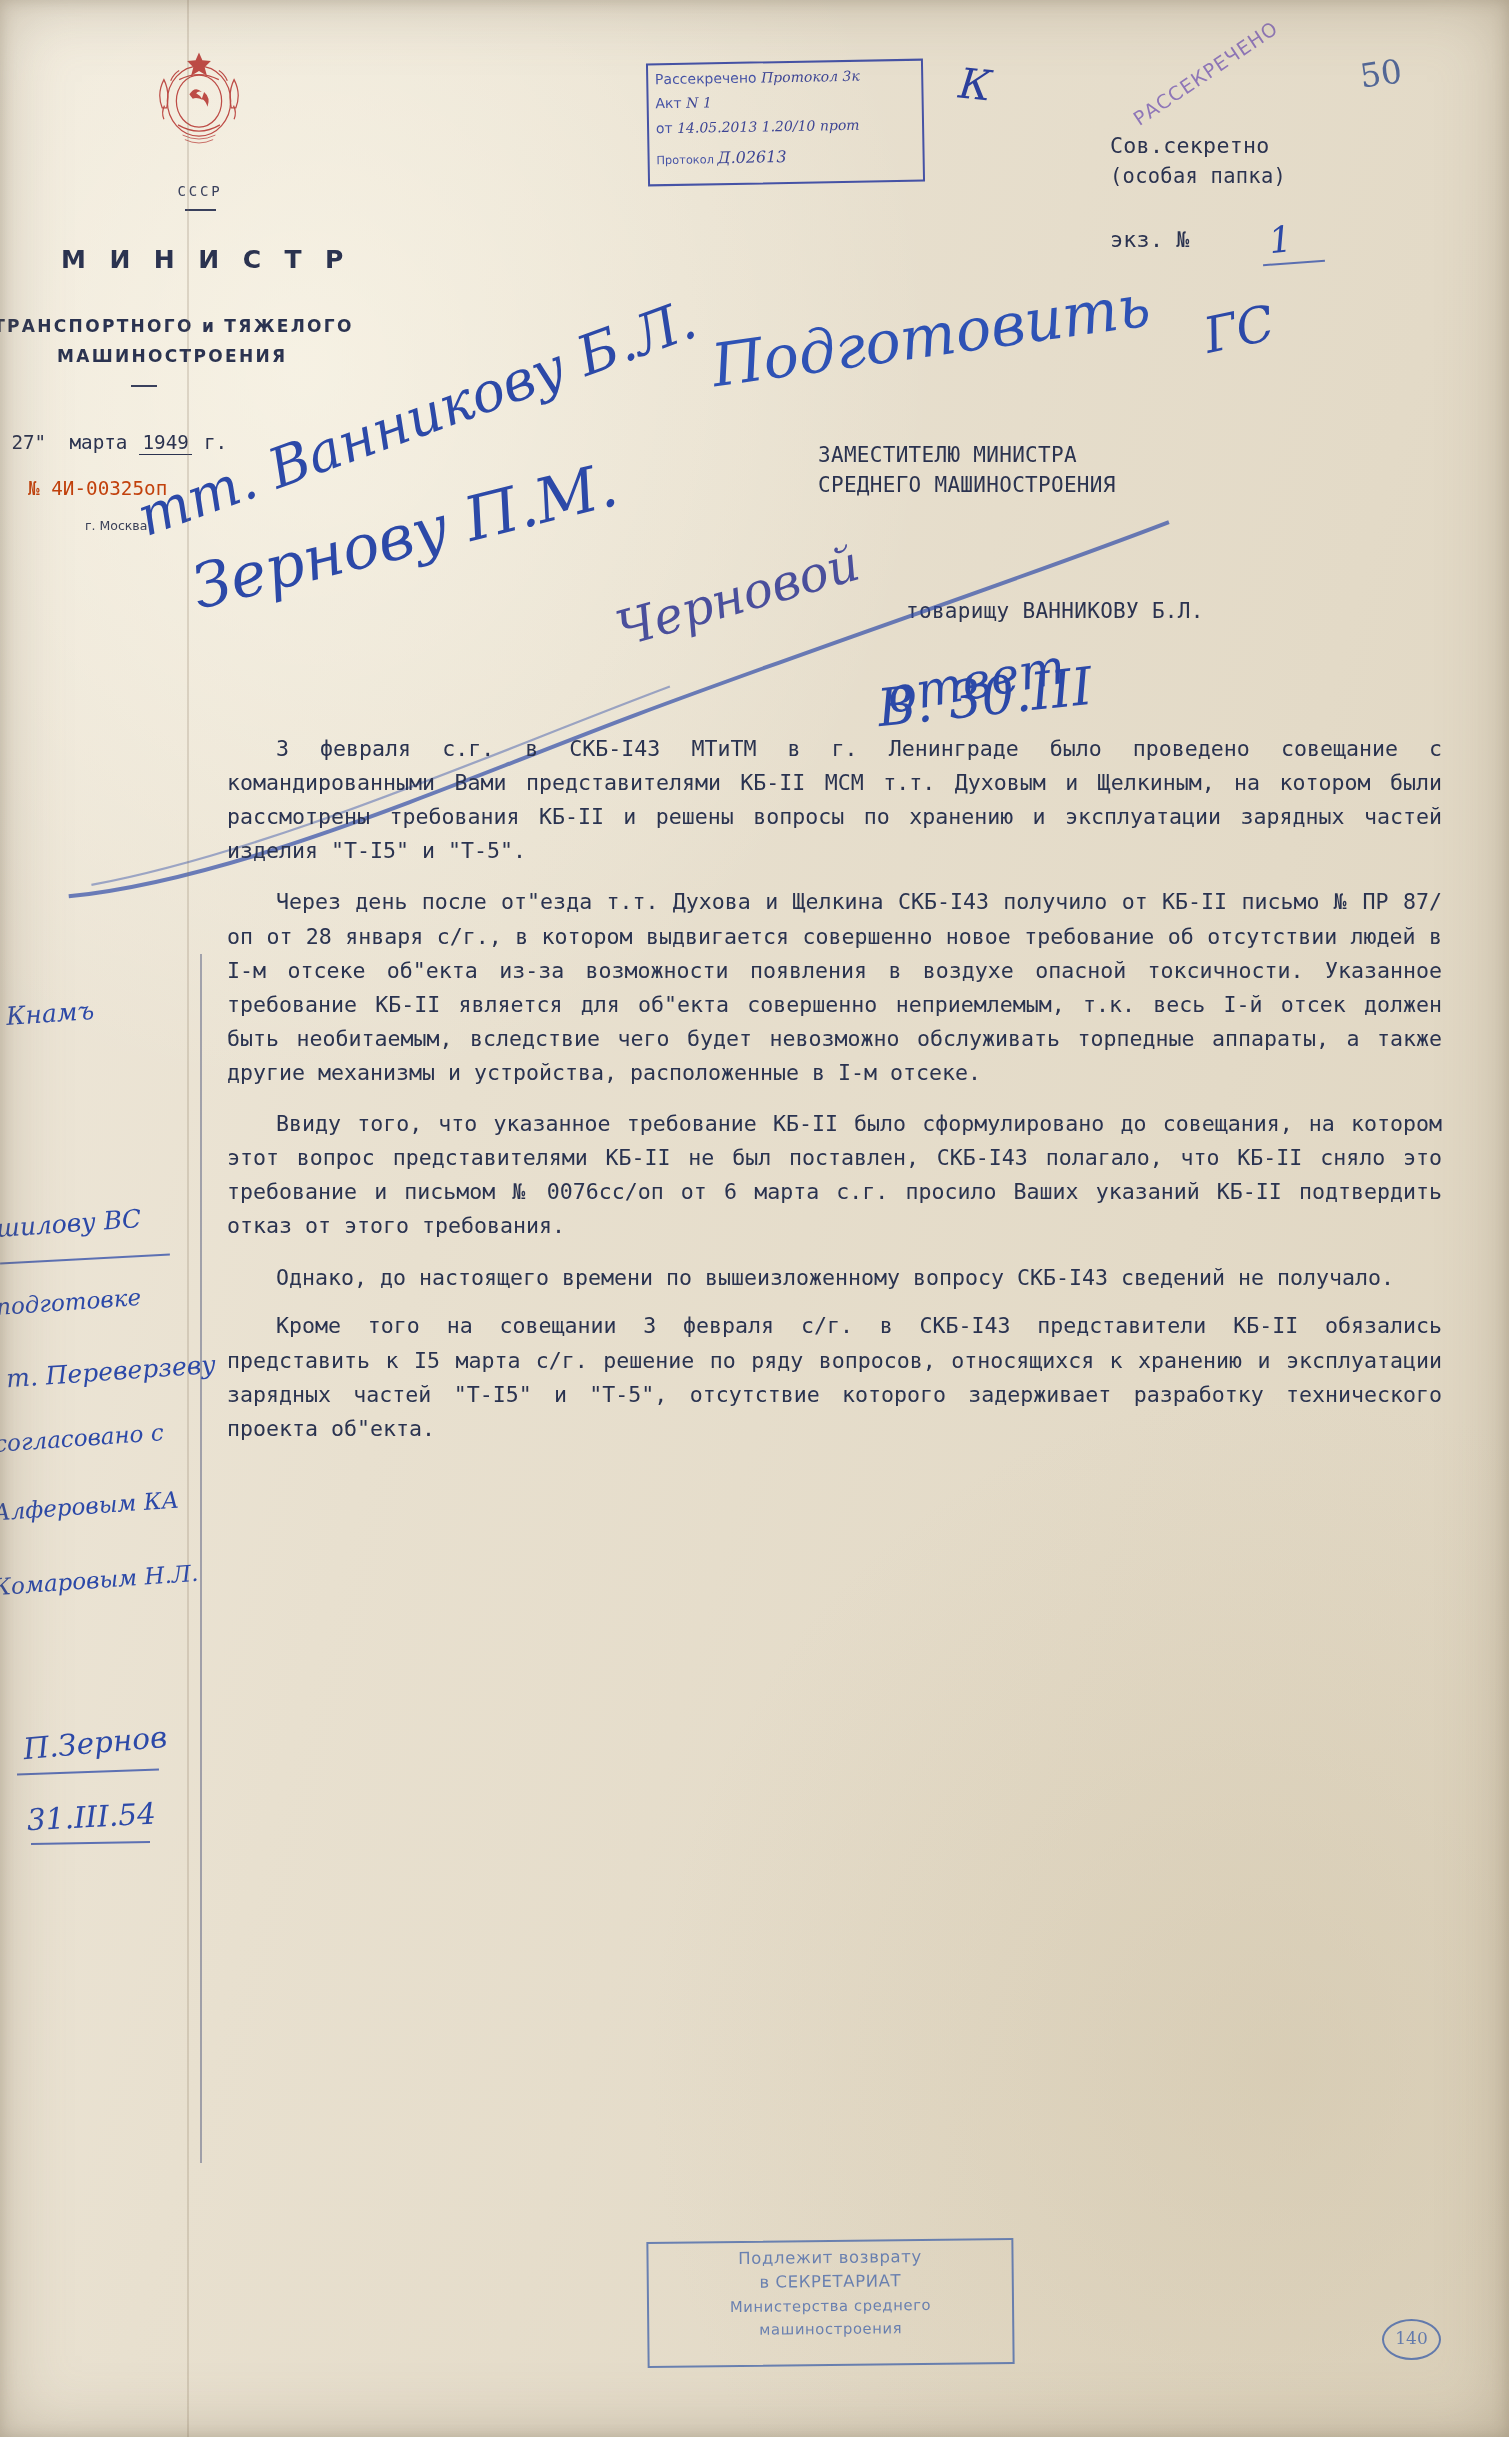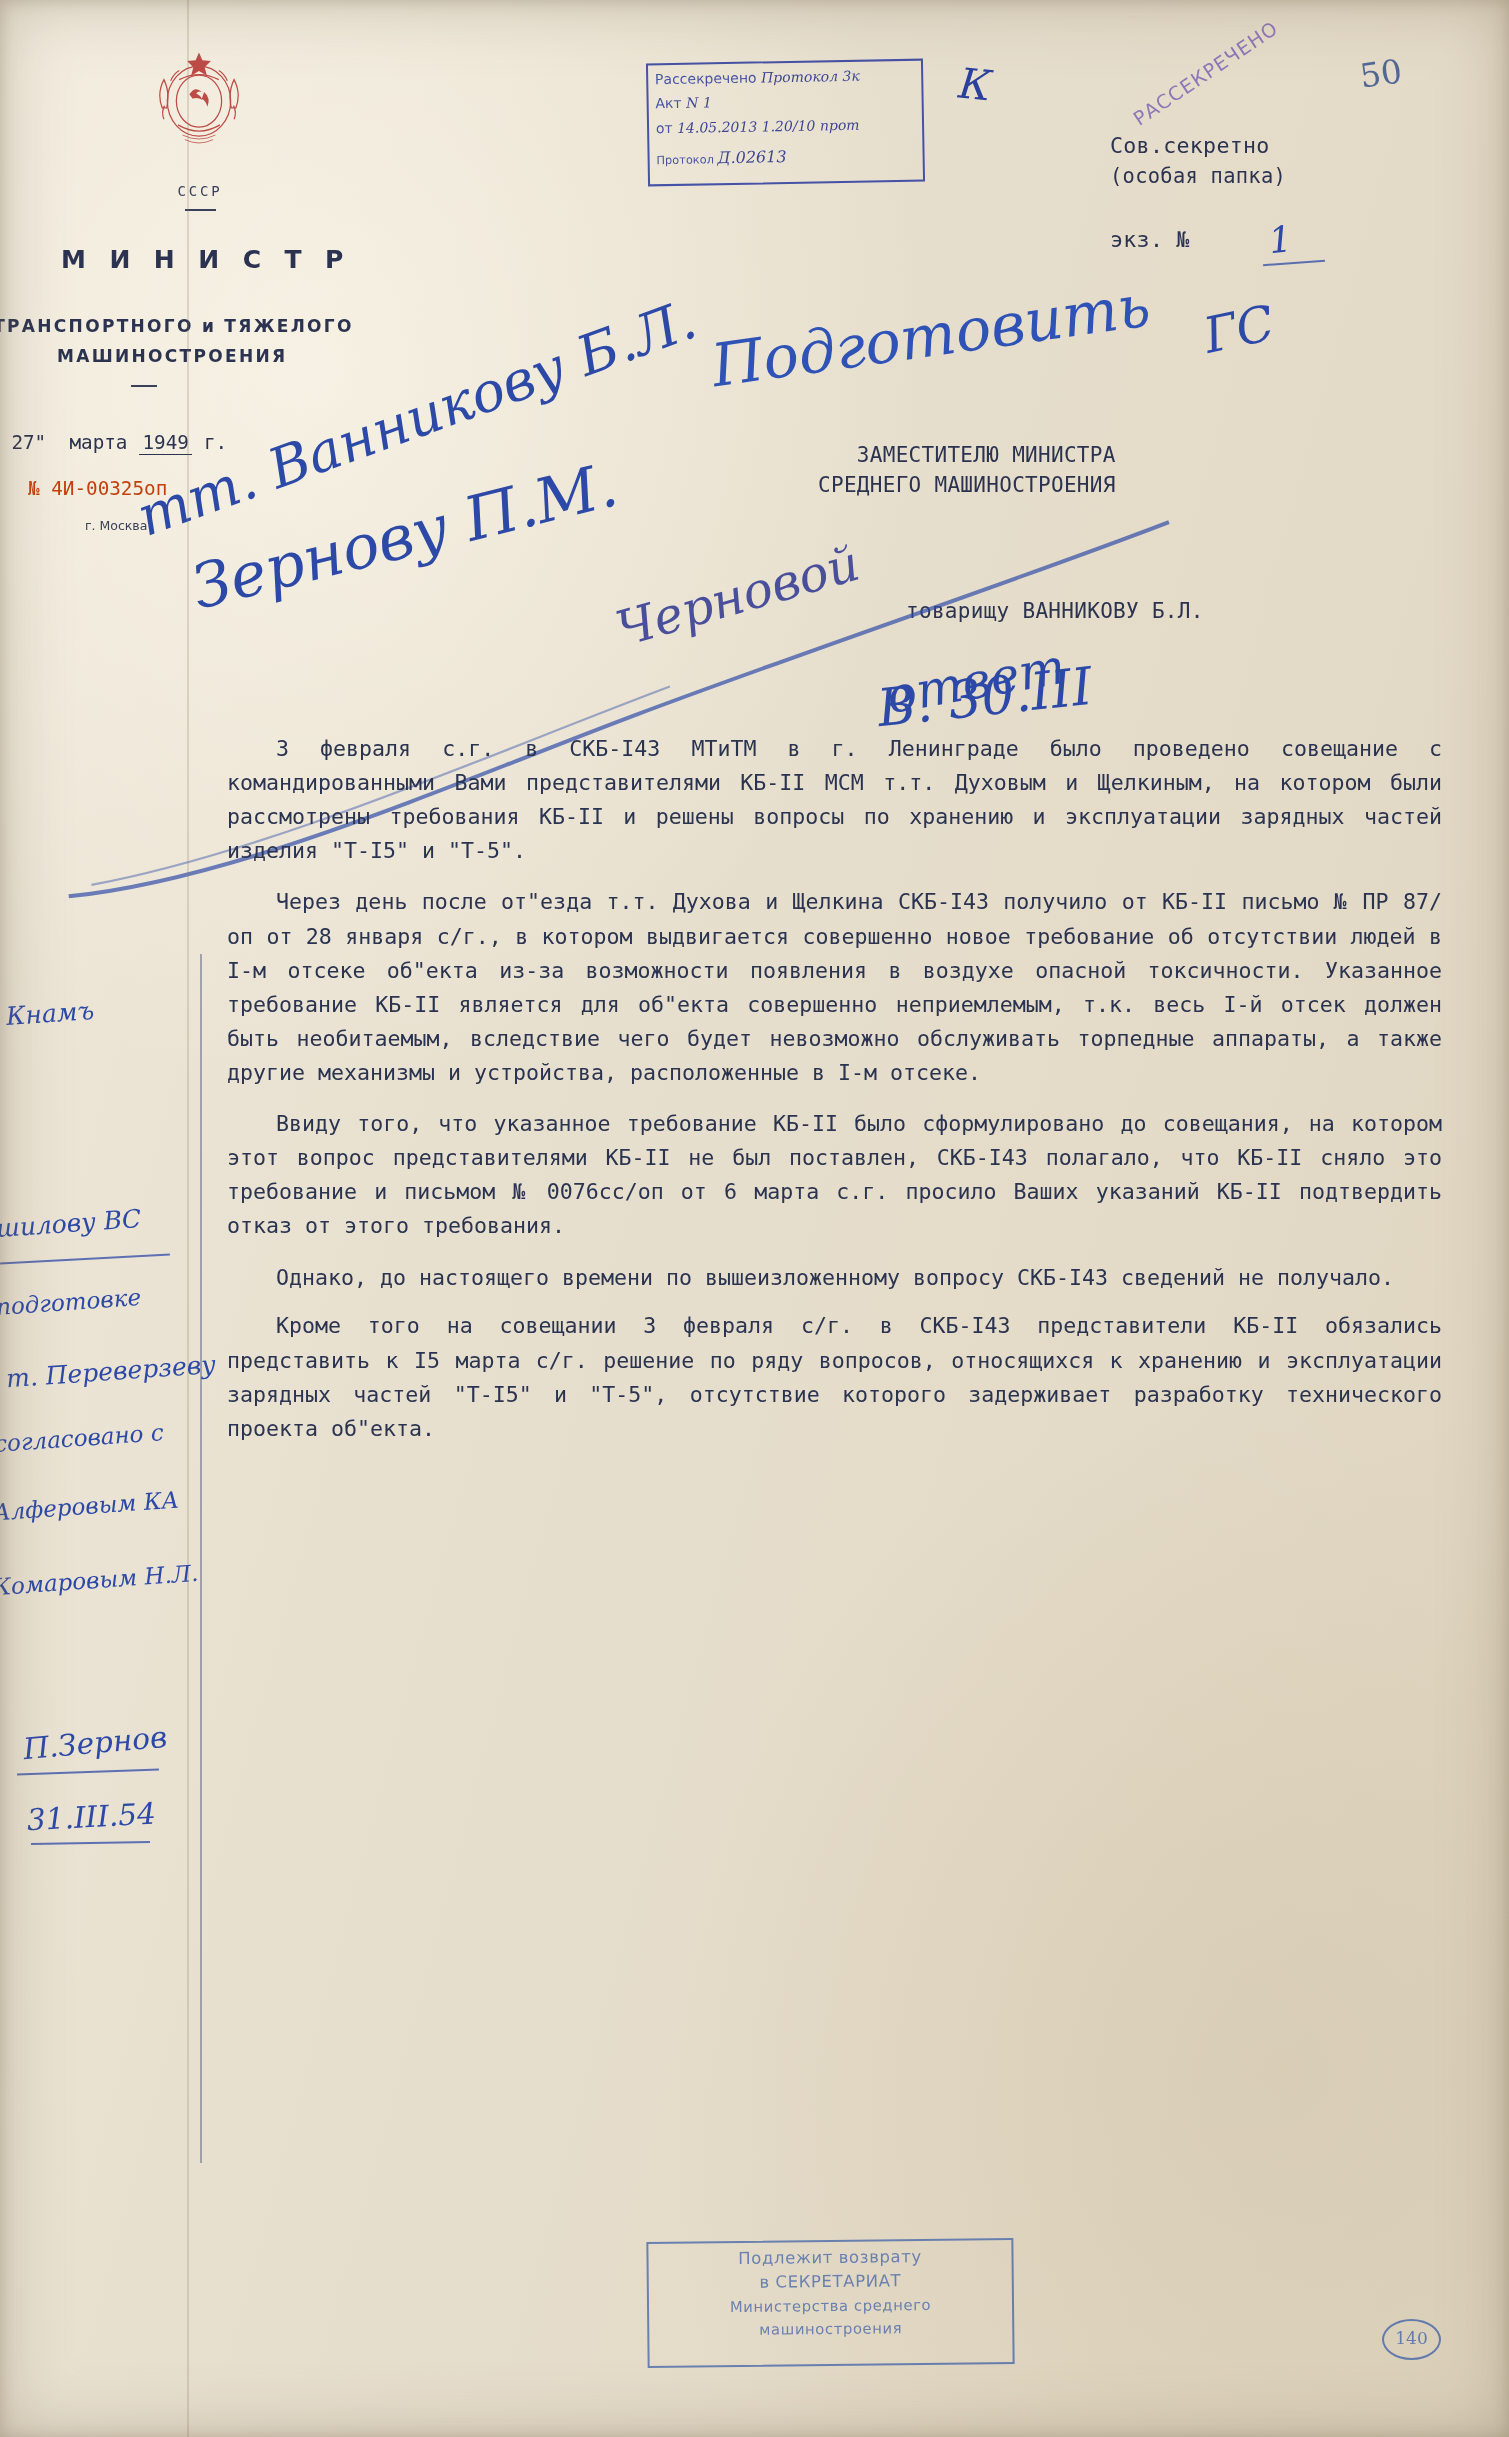--- a/index.html
+++ b/index.html
@@ -167,21 +167,20 @@
     opacity: 0.7;
     white-space: nowrap;
   }
 
   
   .addressee {
     position: absolute; left: 818px; top: 440px;
     font-family: "DejaVu Sans Mono", monospace;
     font-size: 21px; color: #2b3350; line-height: 1.45;
     white-space: nowrap;
-    text-align: right;
   }
   .addressee-name {
     position: absolute; left: 906px; top: 599px;
     font-family: "DejaVu Sans Mono", monospace;
     font-size: 21px; color: #2b3350; white-space: nowrap;
   }
 
   
   .body-text {
     position: absolute;

